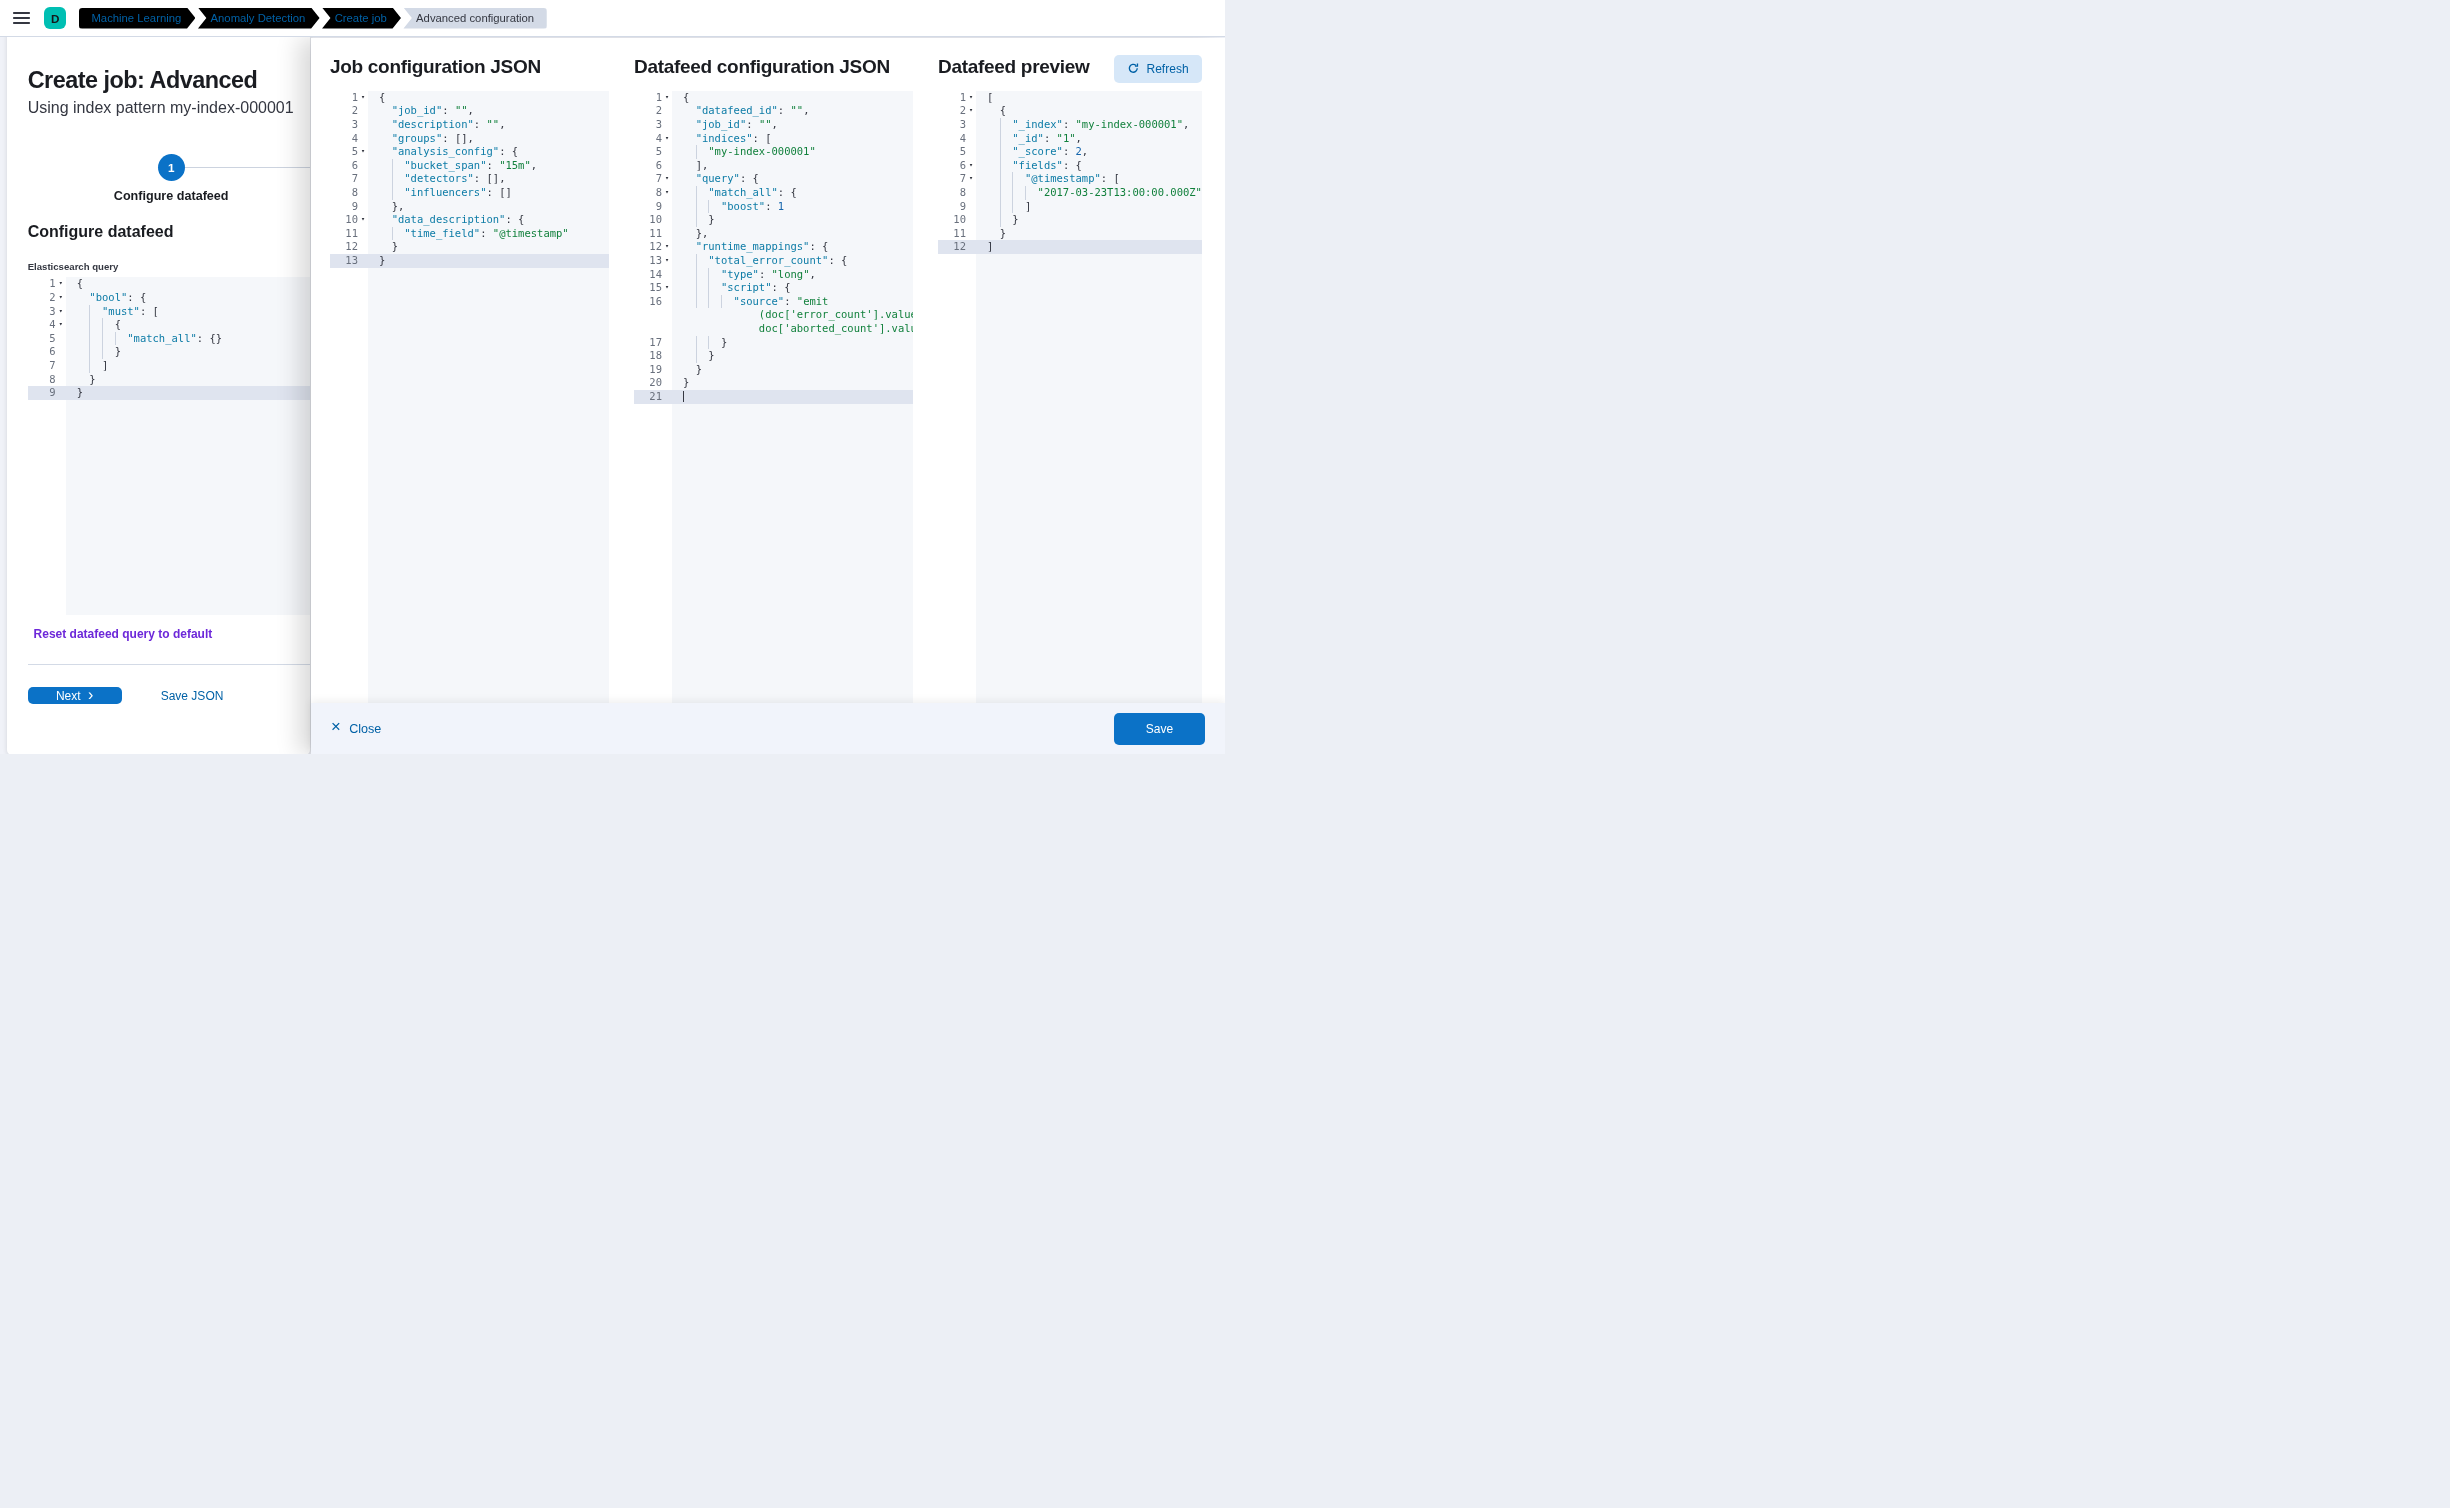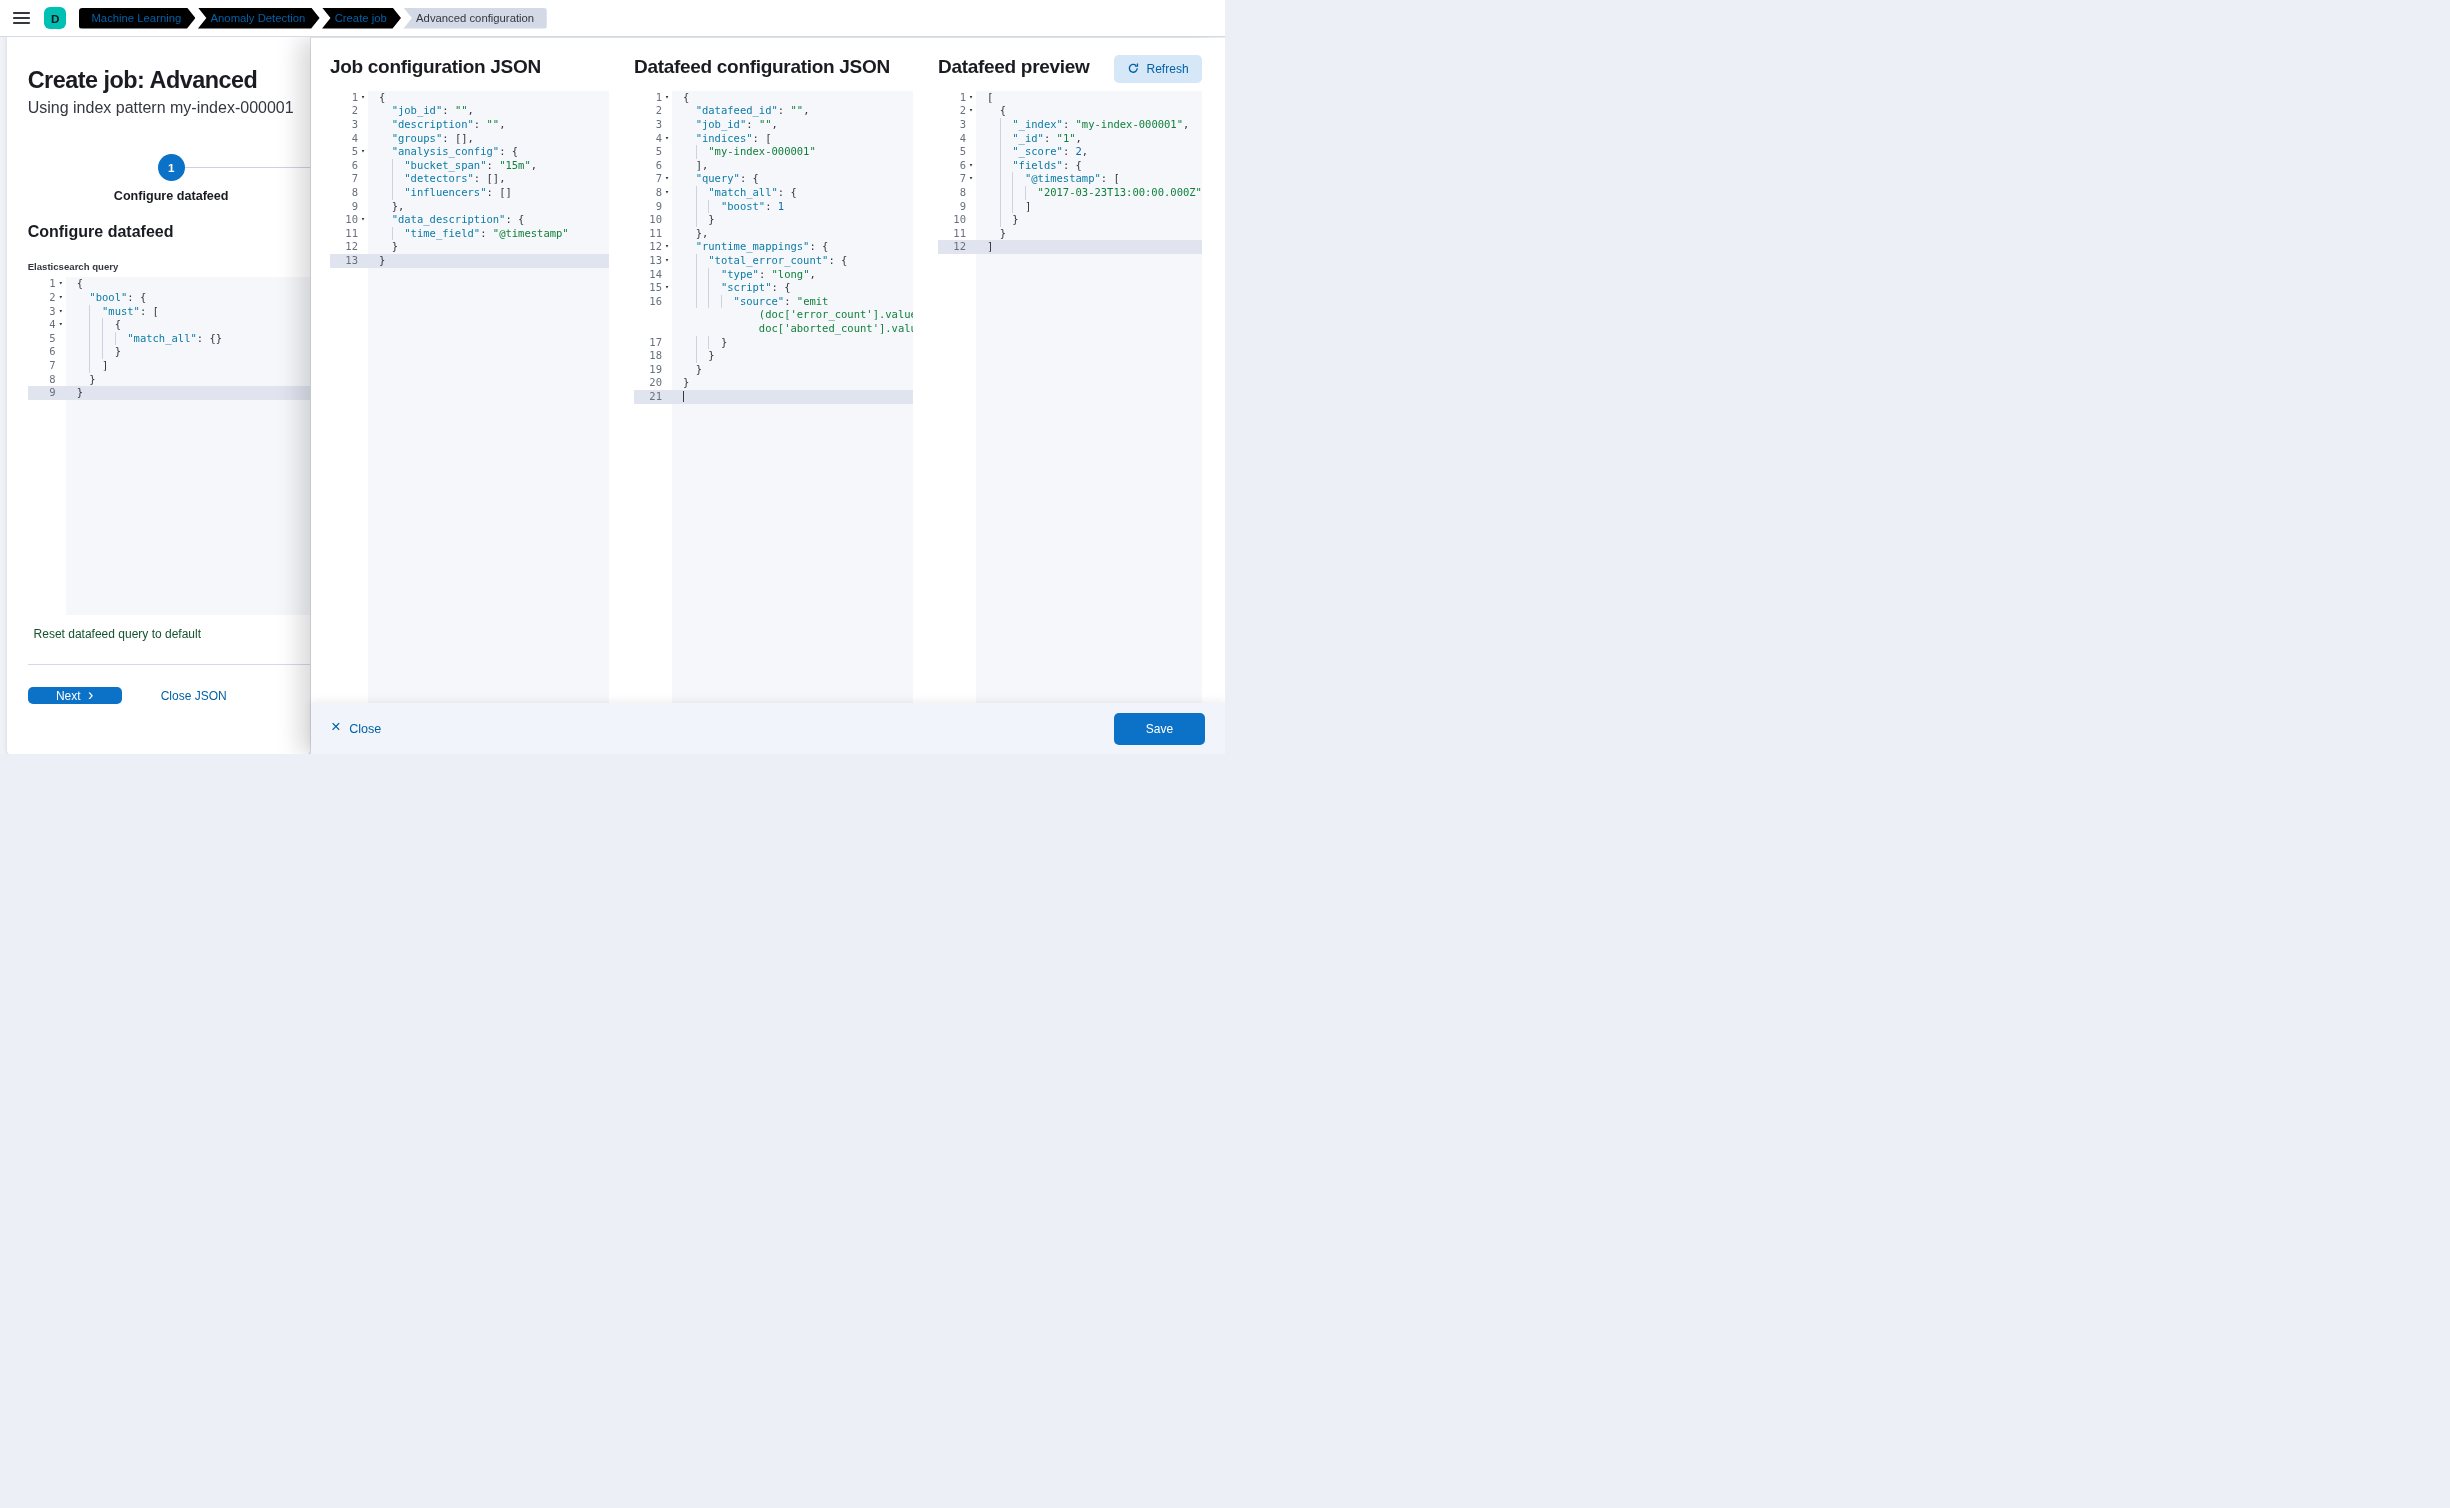--- a/index.html
+++ b/index.html
@@ -47,22 +47,22 @@
   .gut { width:38px; flex:none; display:flex; justify-content:flex-end; align-items:center; color:#69707d; }
   .gut .fold { width:10px; font-size:6.7px; color:#343741; text-align:center; line-height:13.6px; }
   .code { flex:1; white-space:pre; color:#343741; padding-left:11px; }
   .ed-row.active .gut, .ed-row.active .code { background:#dfe4ef; }
   .guide { display:inline-block; width:2ch; height:13.6px; vertical-align:top; border-left:0.8px solid #ccd3df; }
   .tk { color:#0c7ba6; } .tv { color:#11803c; } .tn { color:#1465ac; } .tp { color:#343741; }
   .cursor { display:inline-block; width:0; border-left:1.7px solid #343741; height:11px; vertical-align:middle; }
 
   .q-editor { margin-top:5px; width:282px; height:338px; }
 
-  .reset-link { display:inline-block; margin-top:11.7px; margin-left:5.9px; color:#14532d;
-                font-size:12px; font-weight:400; cursor:pointer; }
+  .reset-link { display:inline-block; margin-top:11.7px; margin-left:5.9px; color:#6d28d9;
+                font-size:12px; font-weight:700; cursor:pointer; }
   .divider { margin-top:23.4px; margin-right:0; border-top:0.8px solid #d3dae6; }
   .btnrow { margin-top:22px; display:flex; align-items:center; gap:39px; }
   .next-btn { width:94px; height:17px; border-radius:5px; background:#0b72c7; color:#fff; border:none;
               font-family:inherit; font-size:12px; font-weight:500; display:flex; align-items:center;
               justify-content:center; gap:7.5px; cursor:pointer; }
   .next-btn .chev { font-size:16px; line-height:11.7px; margin-top:-1.7px; font-weight:400; }
   .edit-link { color:#0061a6; font-size:12px; font-weight:500; cursor:pointer; }
 
   
   .flyout { position:absolute; left:311px; top:38px; right:0; bottom:0; background:#fff;
@@ -183,21 +183,21 @@
       </div>
 
     <a class="reset-link">Reset datafeed query to default</a>
     <div class="divider"></div>
 
     <div class="btnrow">
       <button class="next-btn">
         <span>Next</span>
         <span class="chev">›</span>
       </button>
-      <a class="edit-link">Close JSON</a>
+      <a class="edit-link">Save JSON</a>
     </div>
   </section>
 
   <aside class="flyout">
     <div class="cols">
 
       <div class="col">
         <h2>Job configuration JSON</h2>
         <div class="editor">
             <div class="ed-row">

